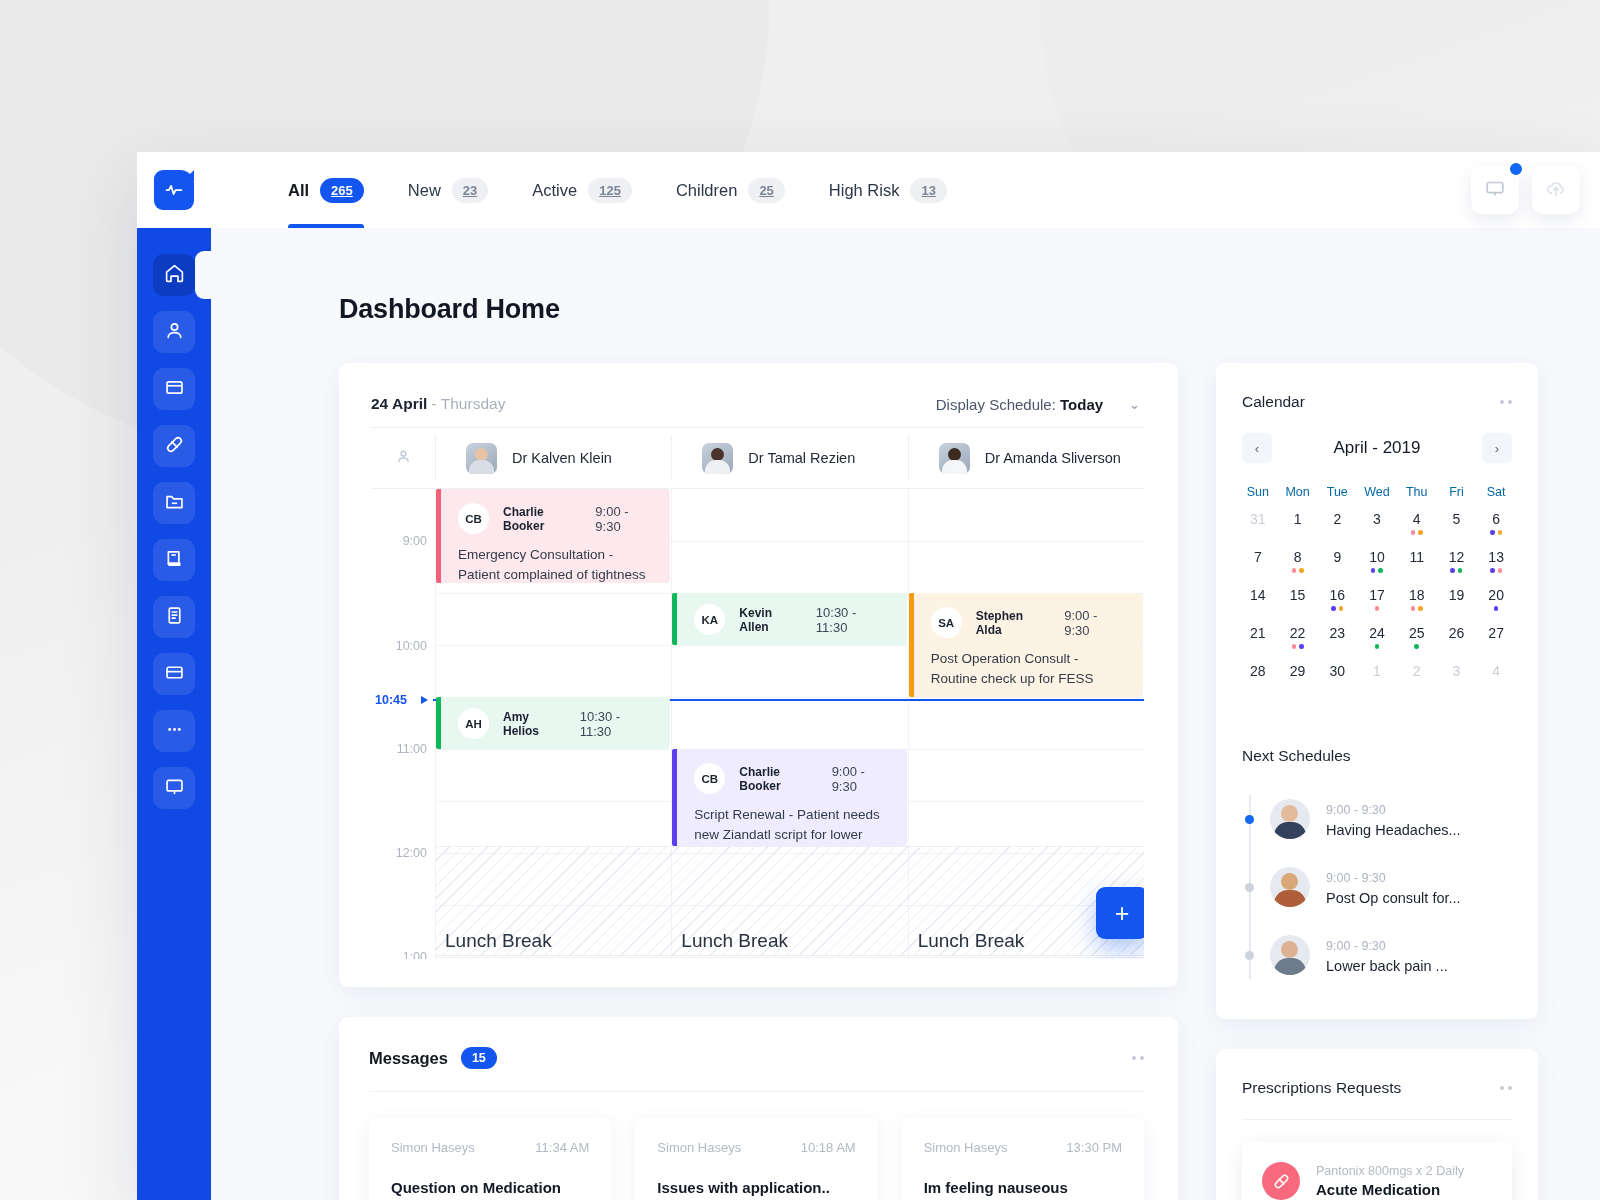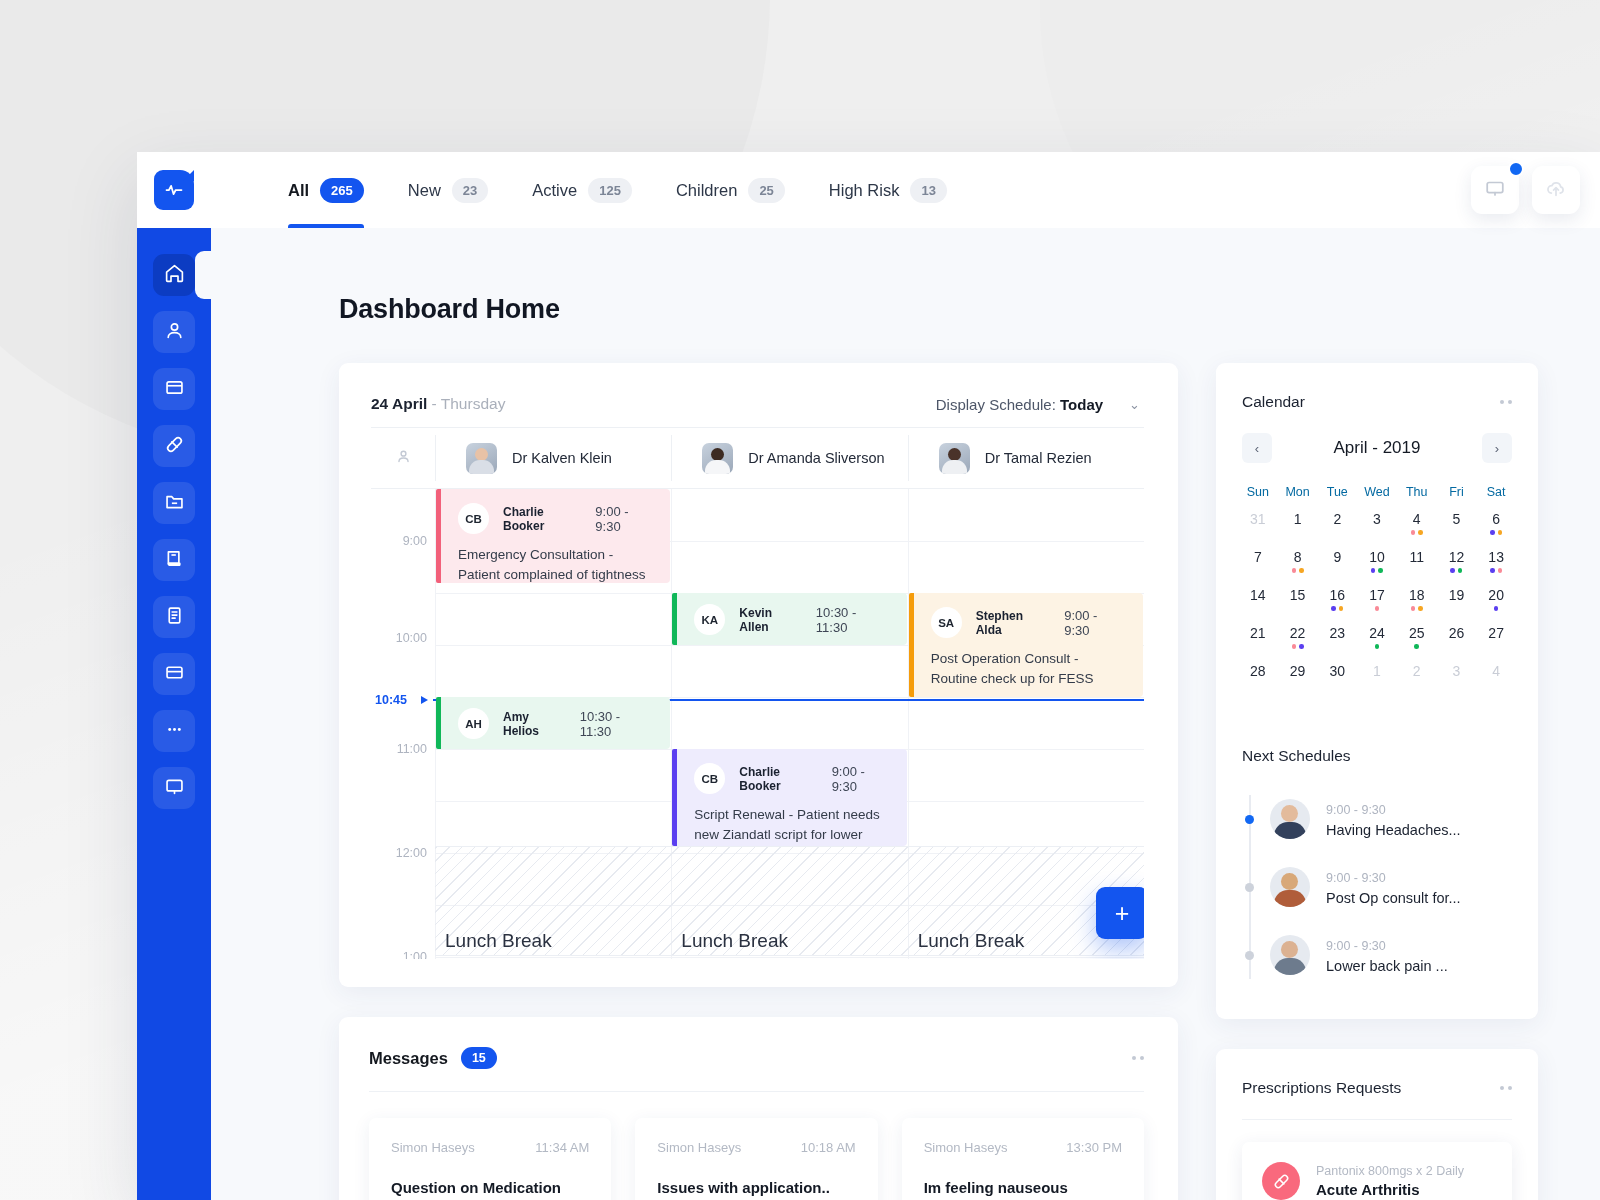--- a/index.html
+++ b/index.html
@@ -86,21 +86,21 @@
   }
   .tabs { display: flex; align-items: center; gap: 0; padding-left: 55px; }
   .tab {
     display: flex; align-items: center; gap: 11px;
     padding: 0 22px; height: 76px; cursor: pointer; position: relative;
   }
   .tab-label { font-size: 16.5px; color: #2d3748; }
   .tab.active .tab-label { color: #14181f; font-weight: 700; }
   .tab-count {
     font-size: 13px; font-weight: 700; color: #7c8596;
-    background: #eef0f4; border-radius: 999px; padding: 5px 11px; min-width: 34px; text-align: center;
+    background: #eef0f4; border-radius: 999px; padding: 5px 11px; min-width: 34px; text-align: center; text-decoration: underline;
   }
   .tab.active .tab-count { background: #1355ef; color: #fff; }
   .tab.active::after {
     content: ""; position: absolute; left: 22px; right: 22px; bottom: 0;
     height: 4px; background: #1355ef; border-radius: 3px 3px 0 0;
   }
   .topbar-actions {
     margin-left: auto; display: flex; align-items: center; gap: 13px; padding-right: 20px;
   }
   .icon-btn {
@@ -476,53 +476,53 @@
                 </span>
               </div>
               <div class="doc-cell">
                 <span class="doc-av f1">
                     <i class="h"></i>
                     <i class="b"></i>
                   </span>
                 <span class="doc-name">Dr Kalven Klein</span>
               </div>
               <div class="doc-cell">
+                <span class="doc-av f3">
+                    <i class="h"></i>
+                    <i class="b"></i>
+                  </span>
+                <span class="doc-name">Dr Tamal Rezien</span>
+              </div>
+              <div class="doc-cell">
                 <span class="doc-av f2">
                     <i class="h"></i>
                     <i class="b"></i>
                   </span>
                 <span class="doc-name">Dr Amanda Sliverson</span>
-              </div>
-              <div class="doc-cell">
-                <span class="doc-av f3">
-                    <i class="h"></i>
-                    <i class="b"></i>
-                  </span>
-                <span class="doc-name">Dr Tamal Rezien</span>
               </div>
             </div>
 
             <div class="timeline">
               <div class="tl-grid">
                 <div class="tl-hline" style="top:52px"></div>
                 <div class="tl-hline" style="top:104px"></div>
                 <div class="tl-hline" style="top:156px"></div>
                 <div class="tl-hline" style="top:208px"></div>
                 <div class="tl-hline" style="top:260px"></div>
                 <div class="tl-hline" style="top:312px"></div>
                 <div class="tl-hline" style="top:364px"></div>
                 <div class="tl-hline" style="top:416px"></div>
                 <div class="tl-hline" style="top:468px"></div>
                 <div class="tl-vline" style="left:64px"></div>
                 <div class="tl-vline" style="left:calc(64px + (100% - 64px) / 3)"></div>
                 <div class="tl-vline" style="left:calc(64px + 2 * (100% - 64px) / 3)"></div>
               </div>
 
               <div class="tl-time" style="top:45px">9:00</div>
-              <div class="tl-time" style="top:142px">10:00</div>
+              <div class="tl-time" style="top:150px">10:00</div>
               <div class="tl-time" style="top:253px">11:00</div>
               <div class="tl-time" style="top:357px">12:00</div>
               <div class="tl-time" style="top:461px">1:00</div>
 
               <div class="tl-now-label" style="top:204px">10:45</div>
               <div class="tl-now-arrow" style="top:206.5px;left:50px"></div>
               <div class="tl-now-line" style="top:210px"></div>
 
               <div class="appt" style="left:calc(64px + 1px); width:calc((100% - 64px)/3 - 2px); top:0px; height:94px; background:#fde9ed;">
                 <span style="position:absolute;left:0;top:0;bottom:0;width:5px;background:#f2607a"></span>
@@ -874,21 +874,21 @@
             <div class="rx-card">
               <div class="rx-top">
                 <span class="rx-icon">
                   <svg width="19" height="19" viewBox="0 0 24 24" fill="none" stroke="#fff" stroke-width="1.9" stroke-linecap="round">
                       <rect x="2.6" y="8.4" width="18.8" height="7.2" rx="3.6" transform="rotate(-45 12 12)"></rect>
                       <path d="M9 9l6 6"></path>
                     </svg>
                 </span>
                 <span>
                   <span class="rx-dose" style="display:block">Pantonix 800mgs x 2 Daily</span>
-                  <span class="rx-name" style="display:block">Acute Arthritis</span>
+                  <span class="rx-name" style="display:block">Acute Medication</span>
                 </span>
               </div>
 
             </div>
 
           </section>
         </div>
       </div>
     </main>
   </div>

